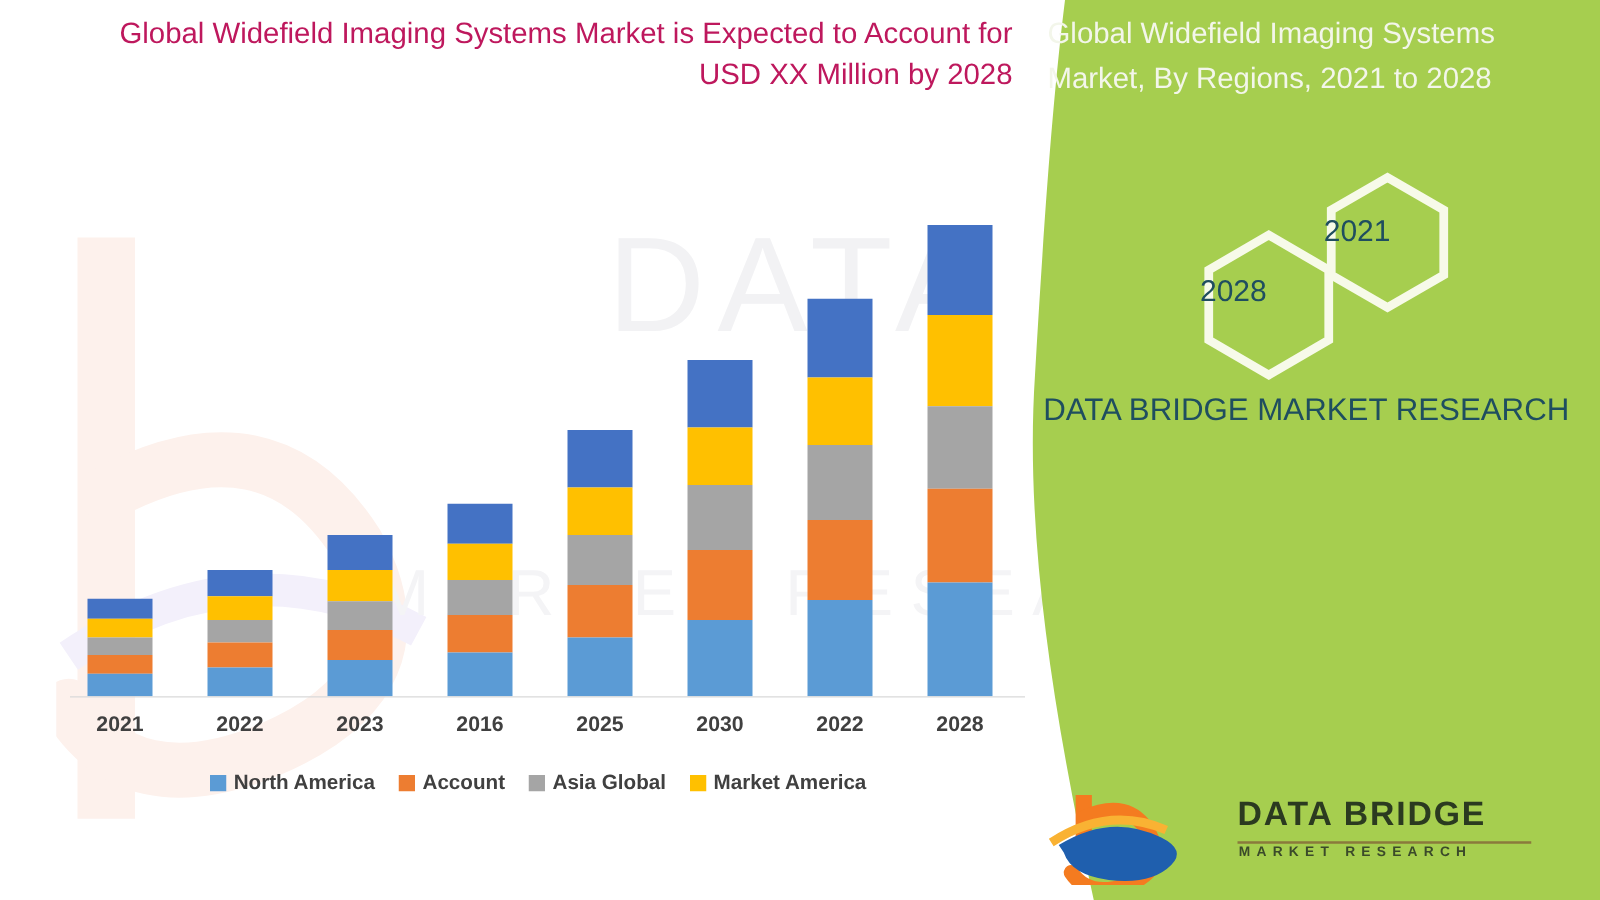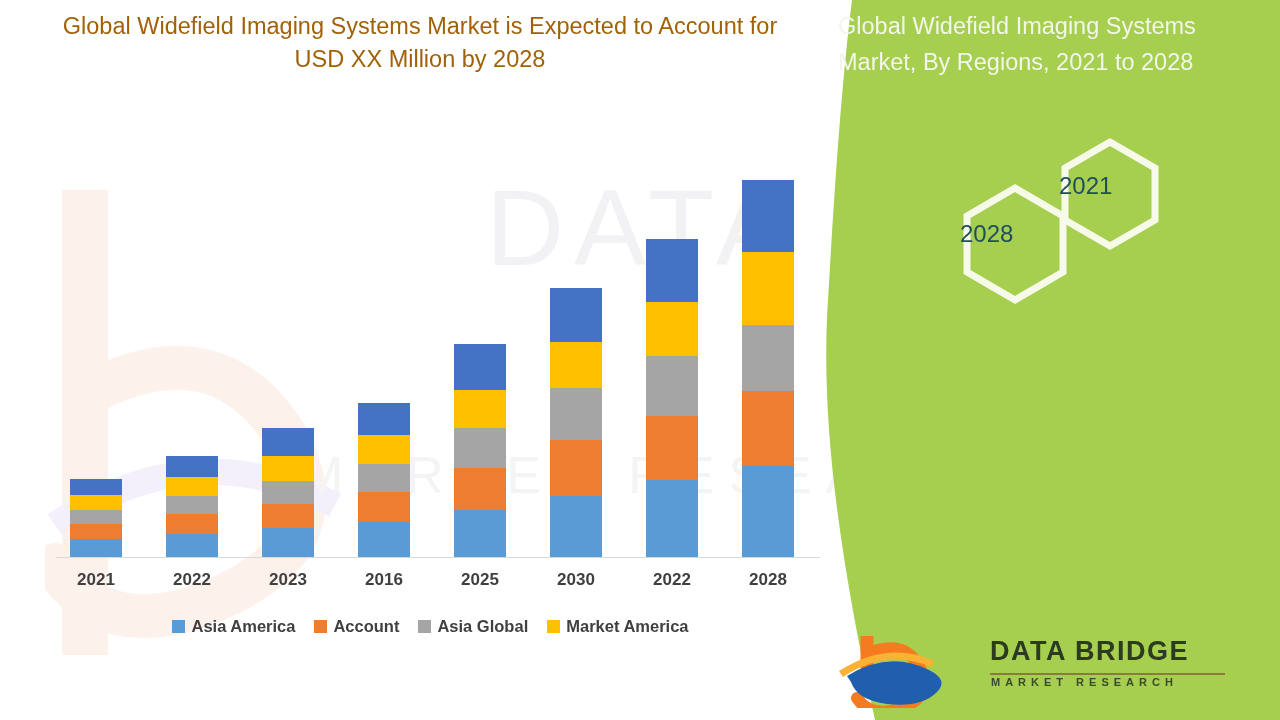--- a/index.html
+++ b/index.html
@@ -27,23 +27,23 @@
   .wm-top{left:486px;top:165px;font-size:108px;letter-spacing:10px;}
   .wm-bottom{left:300px;top:445px;font-size:52px;letter-spacing:14px;color:#f4f4f6;}
   .wm-b{
     position:absolute;left:45px;top:95px;width:330px;height:620px;
   }
 
   
   .chart-panel{position:absolute;left:0;top:0;width:860px;height:720px;}
 
   .chart-title{
-    position:absolute;left:40px;top:10px;width:760px;
-    text-align:center;
-    color:#a16207;
+    position:absolute;left:50px;top:10px;width:760px;
+    text-align:right;
+    color:#be185d;
     font-size:23.5px;
     line-height:33px;
     font-weight:400;
   }
 
   .plot{
     position:absolute;left:0px;top:0px;width:860px;height:600px;
   }
   .axis-line{
     position:absolute;left:56px;top:557px;width:764px;height:1px;
@@ -195,21 +195,21 @@
           <div class="xlabel" style="left: 435px;">2025</div>
           <div class="xlabel" style="left: 531px;">2030</div>
           <div class="xlabel" style="left: 627px;">2022</div>
           <div class="xlabel" style="left: 723px;">2028</div>
         </div>
     </div>
 
     <div class="legend" id="legend">
         <div class="legend-item">
           <span class="legend-swatch" style="background: rgb(91, 155, 213);"></span>
-          <span class="legend-label">Asia America</span>
+          <span class="legend-label">North America</span>
         </div>
         <div class="legend-item">
           <span class="legend-swatch" style="background: rgb(237, 125, 49);"></span>
           <span class="legend-label">Account</span>
         </div>
         <div class="legend-item">
           <span class="legend-swatch" style="background: rgb(165, 165, 165);"></span>
           <span class="legend-label">Asia Global</span>
         </div>
         <div class="legend-item">
@@ -227,20 +227,21 @@
     <div class="green-content">
       <div class="panel-title">Global Widefield Imaging Systems Market, By Regions, 2021 to 2028</div>
 
       <svg class="hexes" viewBox="0 0 470 180">
         <polygon points="300,12 345,38 345,90 300,116 255,90 255,38" fill="none" stroke="#f7fae9" stroke-width="7"></polygon>
         <polygon points="205,58 253,86 253,142 205,170 157,142 157,86" fill="none" stroke="#f7fae9" stroke-width="7"></polygon>
       </svg>
       <div class="hex-label hex-2021">2021</div>
       <div class="hex-label hex-2028">2028</div>
 
+      <div class="brand-line">DATA BRIDGE MARKET RESEARCH</div>
 
       <div class="logo">
         <svg viewBox="0 0 150 80" width="150" height="80" style="position:absolute;left:0;top:0">
           <path d="M32 8 L32 66" stroke="#F47B20" stroke-width="13" fill="none"></path>
           <path d="M32 26 q 36 -16 52 12 q 16 30 -18 42 q -30 11 -44 -10" stroke="#F47B20" stroke-width="12" fill="none" stroke-linecap="round"></path>
           <path d="M12 48 q 42 -26 82 -6 q 20 10 8 22 q -16 16 -50 12 q -30 -4 -36 -22" fill="#1F5FAE"></path>
           <path d="M6 46 q 46 -30 92 -10" stroke="#F9B233" stroke-width="7" fill="none"></path>
         </svg>
         <div class="logo-text">DATA BRIDGE</div>
         <div class="logo-rule"></div>

